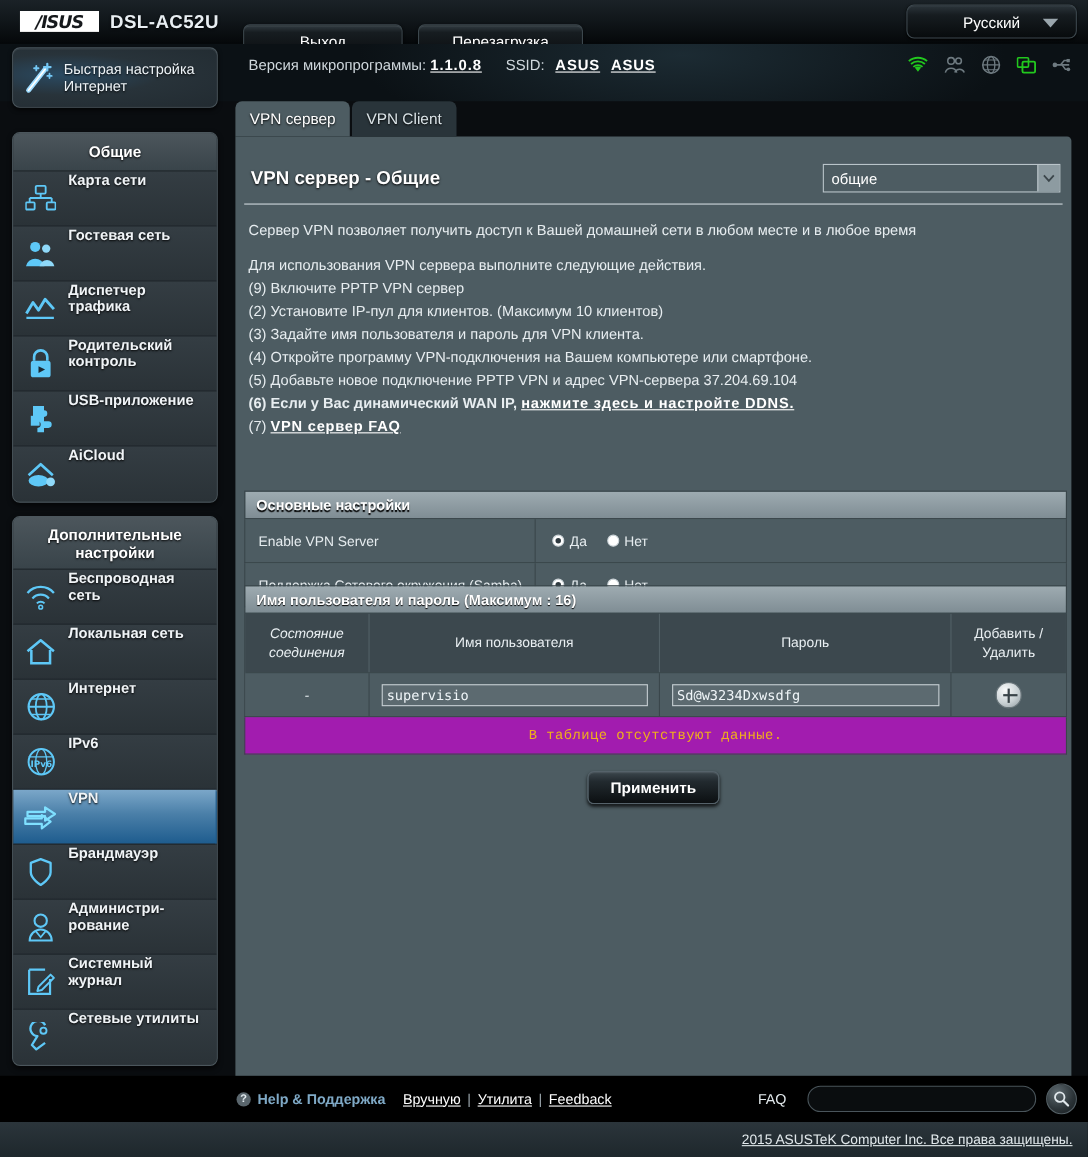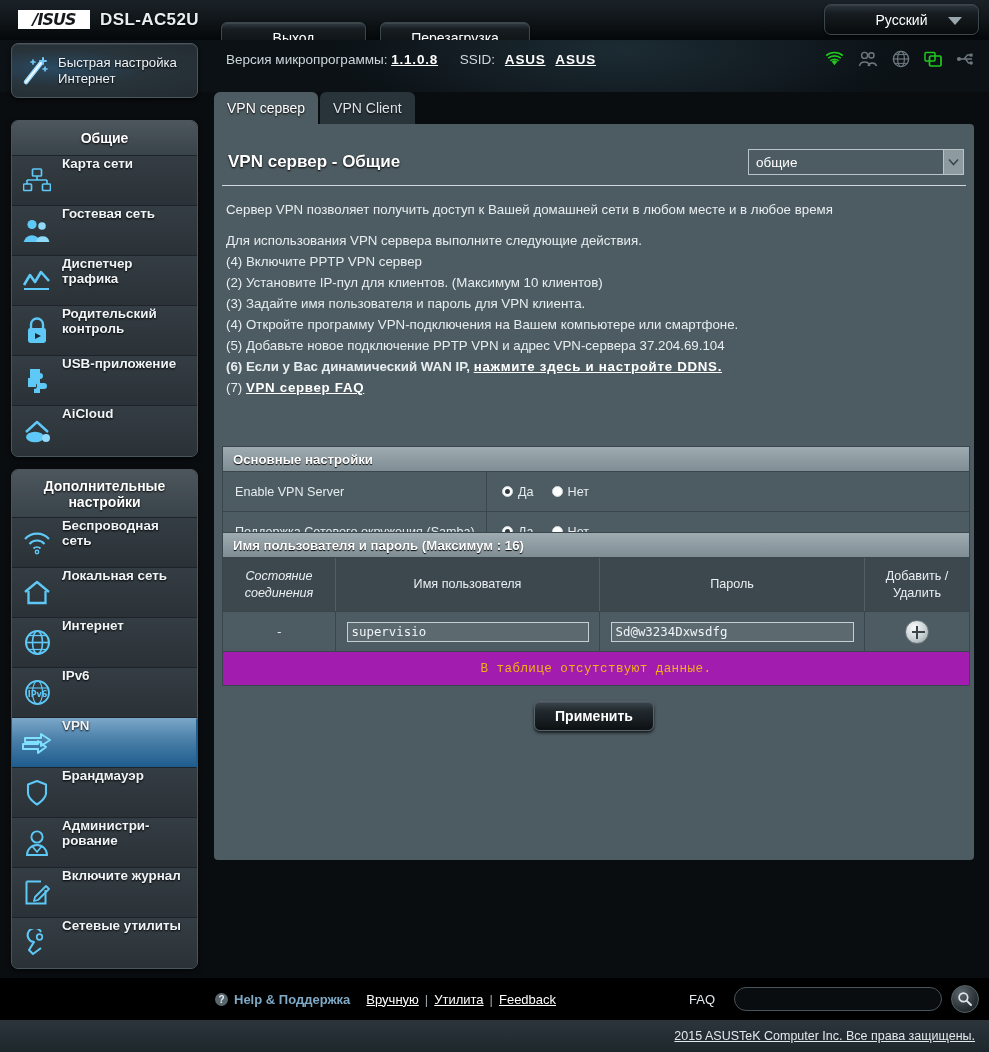--- a/index.html
+++ b/index.html
@@ -143,21 +143,21 @@
     height: 32px; padding: 0 13px; display: flex; align-items: center;
     border-radius: 6px 6px 0 0; cursor: pointer;
     font-size: 14px; color: #fff; text-shadow: 0 1px 2px #000;
     margin-right: 2px;
   }
   .tab.active { background: #4d5c62; }
   .tab.inactive { background: #29343a; color: #dbe4e8; }
 
   
   .panel {
-    position: absolute; left: 214px; top: 124px; width: 760px; height: 736px;
+    position: absolute; left: 214px; top: 124px; width: 760px; height: 896px;
     background: #4d5c62; border-radius: 0 4px 4px 4px;
   }
   .panel-title {
     position: absolute; left: 14px; top: 28px;
     color: #fff; font-size: 17px; font-weight: bold; text-shadow: 0 1px 2px #000;
   }
   .panel-select {
     position: absolute; right: 10px; top: 25px;
     width: 216px; height: 26px;
     background: #4d5c62; border: 1px solid #b9c4c9;
@@ -542,21 +542,21 @@
         <div class="mi-label">Администри-рование</div>
       </div>
 
       <div class="menu-item">
         <div class="mi-icon">
           <svg width="27" height="27" viewBox="0 0 27 27">
             <path d="M2.5 2.5 H17 M2.5 2.5 V24.5 H21.5 V11" stroke="#5ec8f7" stroke-width="2" fill="none"></path>
             <path d="M11 18 L22 7 L25 10 L14 21 L10 22 Z" stroke="#5ec8f7" stroke-width="1.8" fill="none" stroke-linejoin="round"></path>
           </svg>
         </div>
-        <div class="mi-label">Включите журнал</div>
+        <div class="mi-label">Системный журнал</div>
       </div>
 
       <div class="menu-item">
         <div class="mi-icon">
           <svg width="27" height="28" viewBox="0 0 27 28">
             <path d="M17 3 A7 7 0 1 0 10 13 L5 21 L9 25 L17 19" stroke="#5ec8f7" stroke-width="2.1" fill="none" stroke-linejoin="round"></path>
             <circle cx="15.5" cy="8" r="2.8" stroke="#5ec8f7" stroke-width="1.7" fill="none"></circle>
           </svg>
         </div>
         <div class="mi-label">Сетевые утилиты</div>
@@ -581,21 +581,21 @@
           </svg>
       </span>
     </div>
 
     <div class="hr"></div>
 
     <div class="desc">
       <p>Сервер VPN позволяет получить доступ к Вашей домашней сети в любом месте и в любое время</p>
       <div class="gap"></div>
       <p>Для использования VPN сервера выполните следующие действия.</p>
-      <p>(4) Включите PPTP VPN сервер</p>
+      <p>(9) Включите PPTP VPN сервер</p>
       <p>(2) Установите IP-пул для клиентов. (Максимум 10 клиентов)</p>
       <p>(3) Задайте имя пользователя и пароль для VPN клиента.</p>
       <p>(4) Откройте программу VPN-подключения на Вашем компьютере или смартфоне.</p>
       <p>(5) Добавьте новое подключение PPTP VPN и адрес VPN-сервера 37.204.69.104</p>
       <p class="step6">
         <span>(6) Если у Вас динамический WAN IP, </span><span class="lnk">нажмите  здесь  и  настройте  DDNS.</span>
       </p>
       <p>
         <span>(7) </span><span class="lnk">VPN  сервер  FAQ</span>
       </p>

